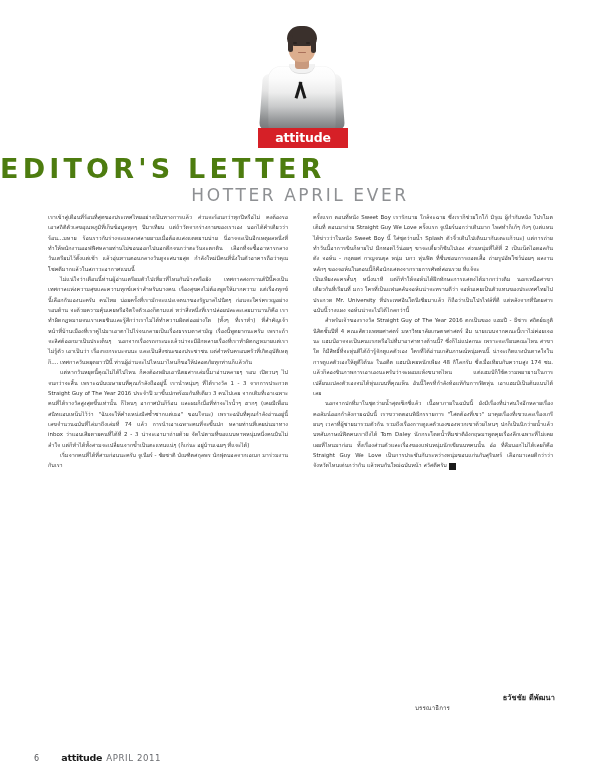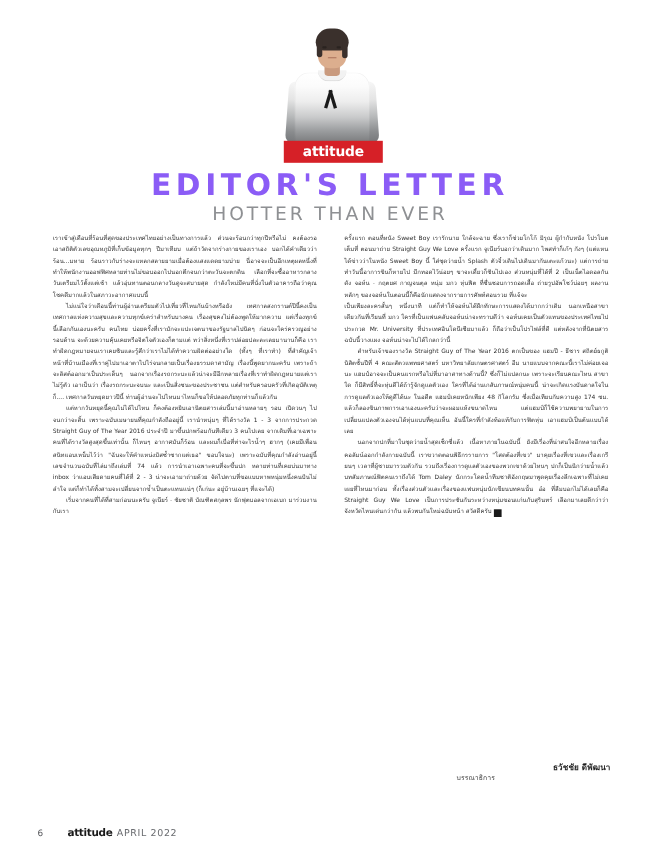--- a/index.html
+++ b/index.html
@@ -193,25 +193,25 @@
     font-family: "DejaVu Sans", "Liberation Sans", sans-serif;
     line-height: 1;
   }
 
   
   .title {
     position: absolute;
     left: 0;
     top: 155px;
     width: 600px;
-    text-align: center;
+    text-align: left;
     font-size: 27px;
     font-weight: 700;
     letter-spacing: 4.2px;
-    color: #8b5cf6;
+    color: #4d7c0f;
     font-family: "DejaVu Sans", "Liberation Sans", sans-serif;
     line-height: 1;
   }
   .subtitle {
     position: absolute;
     left: 0;
     top: 187px;
     width: 600px;
     text-align: center;
     font-size: 17px;
@@ -338,21 +338,21 @@
           <i class="b"></i>
       </div>
     </div>
 
     <div class="badge">
       <span>attitude</span>
     </div>
   </div>
 
   <div class="title">EDITOR'S LETTER</div>
-  <div class="subtitle">HOTTER THAN EVER</div>
+  <div class="subtitle">HOTTER APRIL EVER</div>
 
   <div class="columns">
     <div class="col">
       <p>เราเข้าสู่เดือนที่ร้อนที่สุดของประเทศไทยอย่างเป็นทางการแล้ว ส่วนจะร้อนกว่าทุกปีหรือไม่ คงต้องรอเอาสถิติตัวเลขอุณหภูมิที่เก็บข้อมูลทุกๆ ปีมาเทียบ แต่ถ้าวัดจากร่างกายของเราเอง บอกได้คำเดียวว่าร้อน...มหาย ร้อนราวกับร่างจะแหลกสลายยามเมื่อต้องแสงแดดยามบ่าย นี่อาจจะเป็นอีกเหตุผลหนึ่งที่ทำให้พนักงานออฟฟิศหลายท่านไม่ขอบออกไปนอกตึกจนกว่าตะวันจะตกดิน เลือกที่จะซื้ออาหารกลางวันเตรียมไว้ตั้งแต่เช้า แล้วอุ่นทานตอนกลางวันดูจะสบายสุด กำลังใหม่มีคนที่นั่งในตัวอาคารถือว่าคุณโชคดีมากแล้วในสภาวะอากาศแบบนี้</p>
       <p class="indent">ไม่แน่ใจว่าเดือนนี้ท่านผู้อ่านเตรียมตัวไปเที่ยวที่ไหนกันบ้างหรือยัง เทศกาลสงกรานต์ปีนี้คงเป็นเทศกาลแห่งความสุขและความทุกข์เคร่าสำหรับบางคน เรื่องสุขคงไม่ต้องพูดให้มากความ แต่เรื่องทุกข์นี้เลือกกันเองนะครับ คนไทย บ่อยครั้งที่เรามักจะแปะเจตนาของรัฐบาลไปนิดๆ ก่อนจะใคร่ครวญอย่างรอบด้าน จะด้วยความคุ้นเคยหรือจิตใจตัวเองก็ตามแต่ ทว่าสิ่งหนึ่งที่เราปล่อยปละละเลยมานานก็คือ เราทำผิดกฎหมายจนเราเคยชินและรู้สึกว่าเราไม่ได้ทำความผิดต่ออย่างใด (ทั้งๆ ที่เราทำ) ที่สำคัญเจ้าหน้าที่บ้านเมืองที่เราคู่ไปมาเอาตาไปไร่จนกลายเป็นเรื่องธรรมดาสามัญ เรื่องนี้พูดยากนะครับ เพราะถ้าจะลิสต์ออกมาเป็นประเด็นๆ นอกจากเรื่องรถกระบะแล้วน่าจะมีอีกหลายเรื่องที่เราทำผิดกฎหมายแต่เราไม่รู้ตัว เอาเป็นว่า เรื่องรถกระบะจบนะ และเป็นสิ่งชนะของประชาชน แต่สำหรับครอบครัวที่เกิดอุบัติเหตุก็.... เทศกาลวันหยุดยาวปีนี้ ท่านผู้อ่านจะไปไหนมาไหนก็ขอให้ปลอดภัยทุกท่านก็แล้วกัน</p>
       <p class="indent">แต่หากวันหยุดนี้คุณไม่ได้ไปไหน ก็คงต้องหยิบเอานิตยสารเล่มนี้มาอ่านหลายๆ รอบ เปิดวนๆ ไปจนกว่าจะสิ้น เพราะฉบับเมษายนที่คุณกำลังถืออยู่นี้ เรานำหนุ่มๆ ที่ได้รางวัล 1 - 3 จากการประกวด Straight Guy of The Year 2016 ประจำปี มาขึ้นปกพร้อมกันทีเดียว 3 คนไปเลย จากเดิมที่เอาเฉพาะคนที่ได้รางวัลสูงสุดขึ้นเท่านั้น ก็ไหนๆ อากาศมันก็ร้อน และผมก็เบื่อที่ท่าจะไรน้ำๆ ฮากๆ (เคยมีเพื่อนสนิทแอบเหน็บไว้ว่า "ฉันจะให้คำแหน่งมิสซ้ำซากแต่เธอ" ขอบใจนะ) เพราะฉบับที่คุณกำลังอ่านอยู่นี้ เลขจำนวนฉบับที่ไล่มาถึงเล่มที่ 74 แล้ว การนำเอาเฉพาะคนที่จะขึ้นปก หลายท่านที่เคยบ่นมาทาง inbox ว่าแอบเสียดายคนที่ได้ที่ 2 - 3 น่าจะเอามาถ่ายด้วย จัดไปตามที่ขอแบบหาพหนุ่มหนึ่งคนบินไม่ลำใจ แต่ก็ทำได้ทั้งสามจะเปลี่ยนจากข้ำเป็นตะแทนแน่ๆ (ก็เก่นะ อยู่บ้านเฉยๆ ที่แจะได้)</p>
       <p class="indent">เริ่มจากคนที่ได้ที่สามก่อนนะครับ จูเนียร์ - ชัยชาติ บัณฑิตสกุลพร นักฟุตบอลจากเอเบก มาร่วมงานกับเรา</p>
     </div>
     <div class="col">
       <p>ครั้งแรก ตอนที่หนัง Sweet Boy เรารักนาย ใกล้จะฉาย ซึ่งเราก็ช่วยโกโก้ มิรุณ ผู้กำกับหนัง โปรโมตเต็มที่ ตอนมาถ่าย Straight Guy We Love ครั้งแรก จูเนียร์บอกว่าเดินมาก ไพสทำก็เก้ๆ กังๆ (แต่แหน ได้ข่าวว่าในหนัง Sweet Boy นี้ ใส่ชุดว่ายน้ำ Splash ตัวจิ๋วเดินไปเดินมากันเตะแก้วนะ) แต่การถ่ายทำวันนี้อาการขินก็หายไป มีกทอดไว้น่อยๆ ขาจะเดี๋ยวก็ชินไปเอง ส่วนหนุ่มที่ได้ที่ 2 เป็นเน็ตไอดอลกันดัง จอห์น - กฤตยศ กาญจนตุล หนุ่ม มกว หุ่นฟิต ที่ชื่นชอบการถอดเสื้อ ถ่ายรูปอัพโชว์บ่อยๆ ผลงานหลักๆ ของจอห์นในตอนนี้ก็คือนักแสดงจากรายการศัพท์สอนรวย ที่แจ้จะ</p>
@@ -364,17 +364,17 @@
 
   <div class="signature">
     <div class="sig-name">ธวัชชัย ดีพัฒนา</div>
     <div class="sig-role">บรรณาธิการ</div>
   </div>
 
   <div class="footer">
     <div class="folio">6</div>
     <div class="foot-brand">
       <span class="foot-logo">attitude</span>
-      <span class="foot-issue">APRIL 2022</span>
+      <span class="foot-issue">APRIL 2011</span>
     </div>
   </div>
 
 </div>
 
 </body></html>

